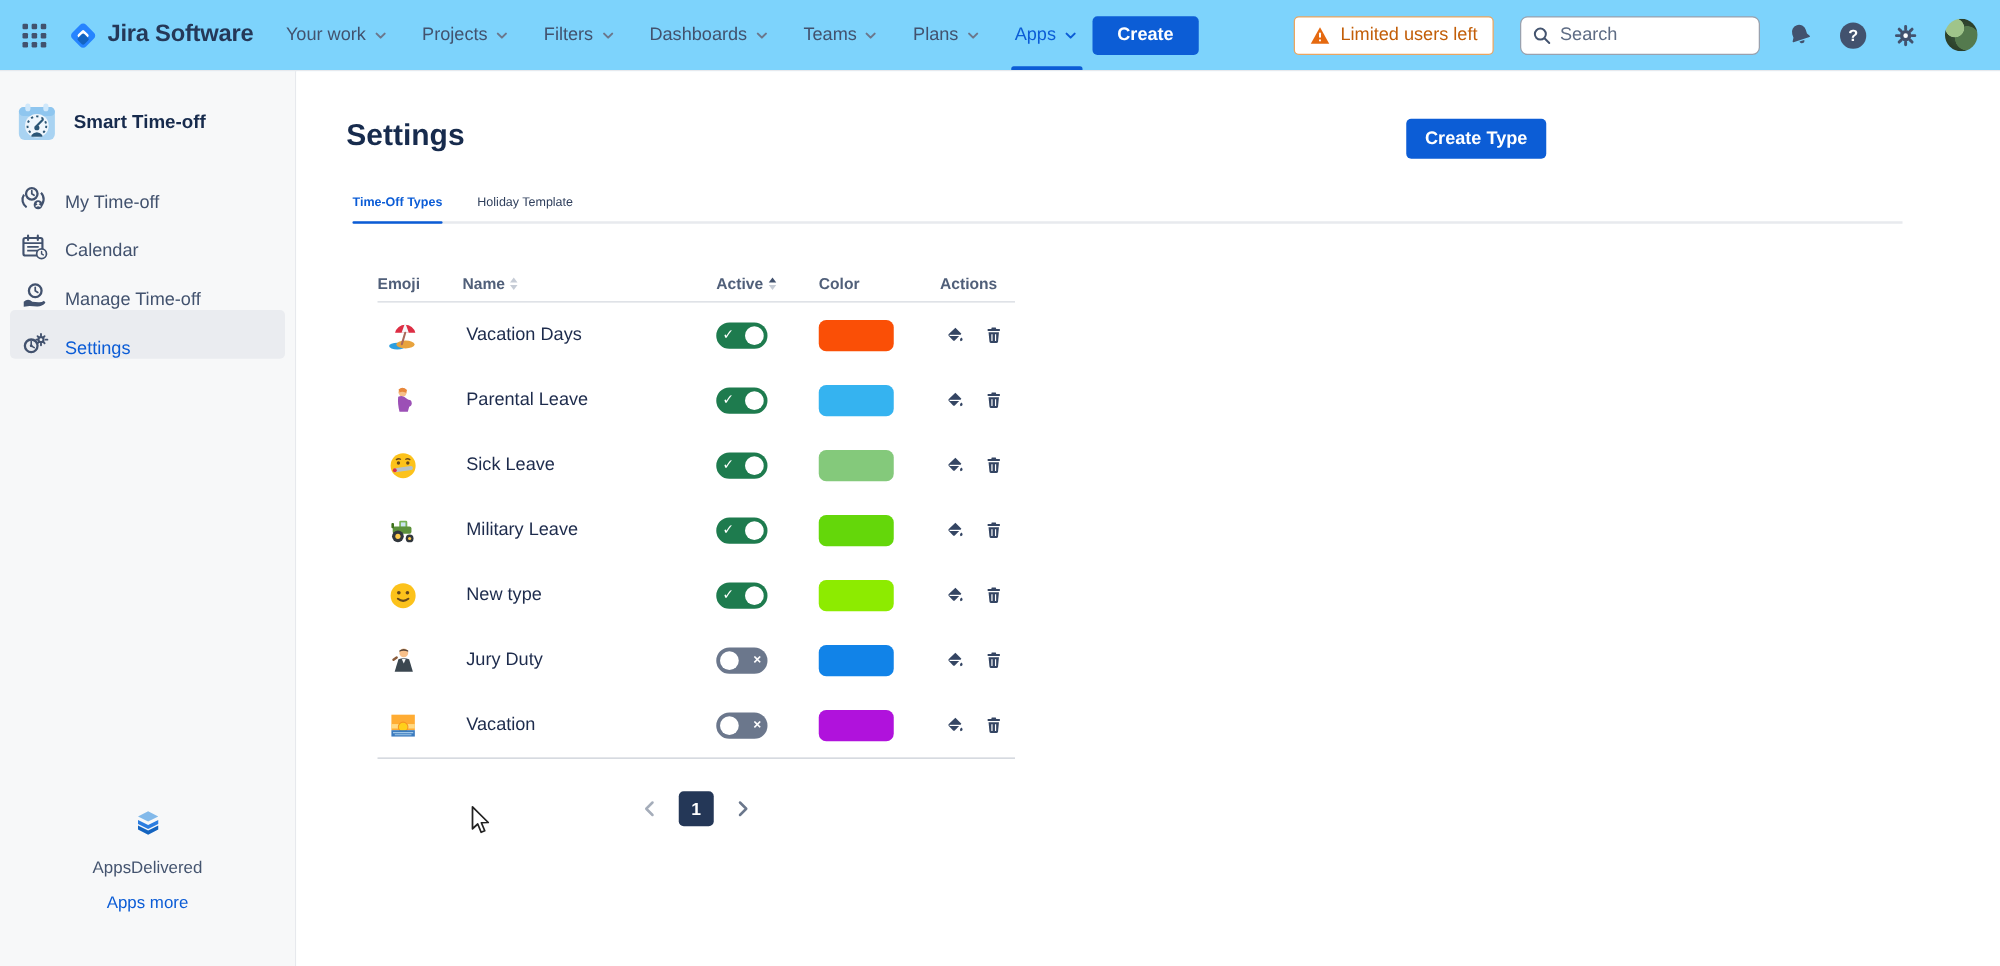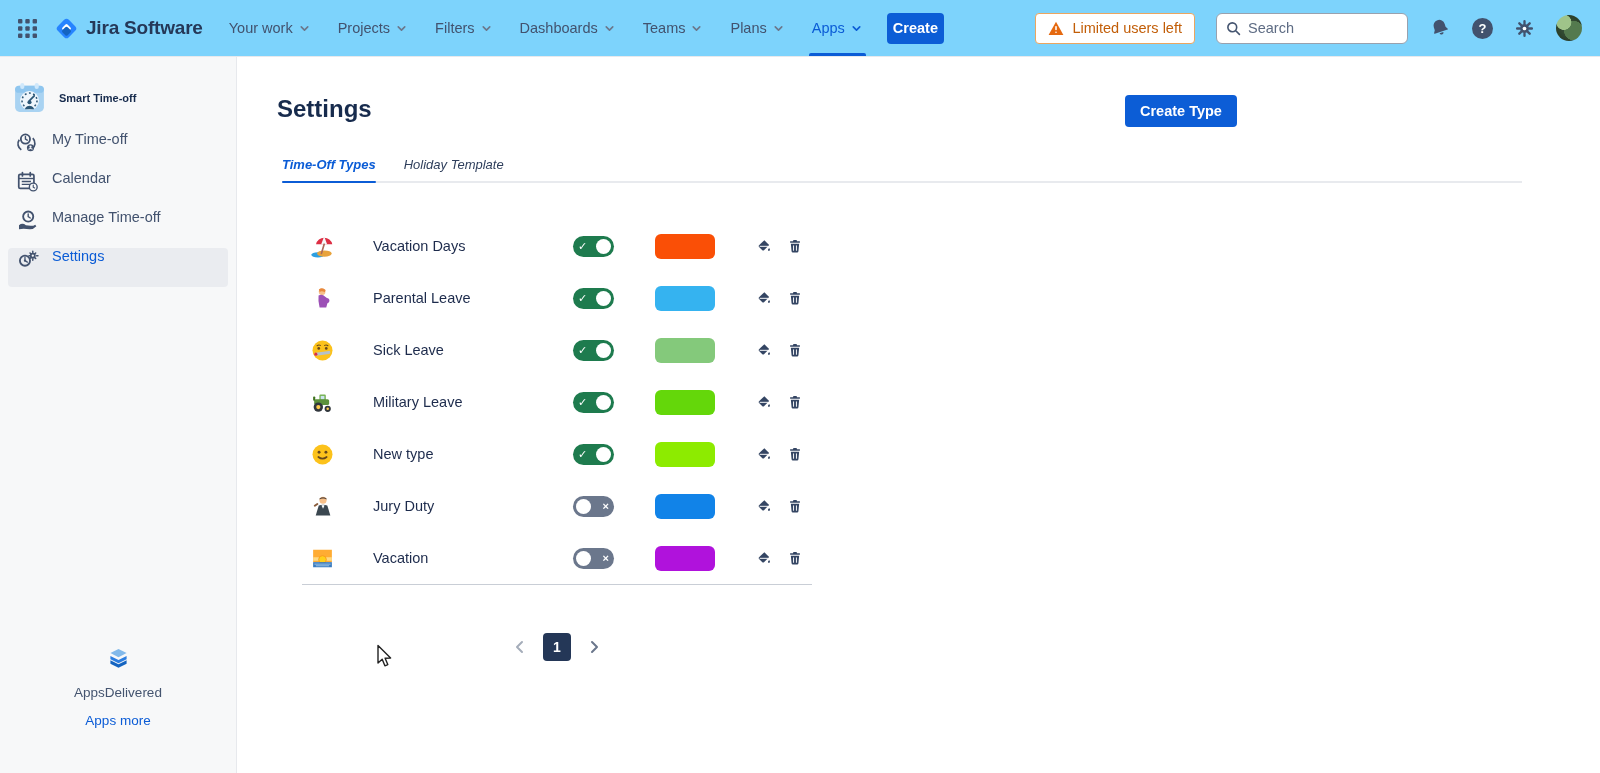--- a/index.html
+++ b/index.html
@@ -8,51 +8,51 @@
 
   
   .topbar { position:absolute; top:0; left:0; right:0; height:57px; background:#7dd3fc; border-bottom:1px solid #E7E9ED; display:flex; align-items:center; padding:0 18px 0 14px; }
   .appswitcher { width:26px; height:26px; display:flex; align-items:center; justify-content:center; cursor:pointer; }
   .brand { display:flex; align-items:center; gap:7px; margin-left:14px; margin-right:26px; }
   .brand-text { font-size:19px; font-weight:700; color:#253858; letter-spacing:-.2px; }
   .topnav { display:flex; align-items:stretch; height:56px; gap:27px; }
   .nav-item { position:relative; display:flex; align-items:center; gap:5px; font-size:14.5px; font-weight:500; color:#42526E; cursor:pointer;text-align:right; }
   .nav-item.active { color:#0B5CD6; }
   .nav-item.active::after { content:''; position:absolute; left:-3px; right:-3px; bottom:0; height:3px; background:#0B5CD6; border-radius:2px 2px 0 0; }
-  .create-btn { margin-left:24px; background:#0C5DD6; color:#fff; border:none; border-radius:4px; height:31px; padding:0 6px; font-size:14.5px; font-weight:600; font-family:inherit; cursor:pointer; }
+  .create-btn { margin-left:11px; background:#0C5DD6; color:#fff; border:none; border-radius:4px; height:31px; padding:0 20px; font-size:14.5px; font-weight:600; font-family:inherit; cursor:pointer; }
   .topbar-right { margin-left:auto; display:flex; align-items:center; gap:21px; }
   .warn-btn { display:flex; align-items:center; gap:8px; border:1px solid #EBA55F; background:#fff; border-radius:4px; height:31px; padding:0 12px; font-size:14.5px; color:#C25E08; font-family:inherit; cursor:pointer; }
   .search-box { display:flex; align-items:center; gap:7px; width:192px; height:31px; border:1.5px solid #99A1AE; border-radius:6px; padding:0 9px; background:#fff; }
   .search-box input { border:none; outline:none; width:140px; font-size:14.5px; font-family:inherit; color:#172B4D; background:transparent; }
   .search-box input::placeholder { color:#5E6C84; }
   .icon-btn { display:flex; align-items:center; justify-content:center; cursor:pointer; }
   .help-circ { width:21px; height:21px; border-radius:50%; background:#42526E; color:#fff; font-size:13px; font-weight:700; display:flex; align-items:center; justify-content:center; cursor:pointer; }
   .avatar { width:26px; height:26px; border-radius:50%; cursor:pointer;
             background: radial-gradient(circle at 30% 28%, #9fc48a 0 28%, transparent 30%),
                         radial-gradient(circle at 68% 60%, #547a4e 0 40%, transparent 42%),
                         radial-gradient(circle at 50% 50%, #3c5a40, #24331f); }
 
   
   .sidebar { position:absolute; top:57px; left:0; width:237px; bottom:0; background:#F7F8F9; border-right:1px solid #E7E9ED; }
   .app-head { position:absolute; top:23px; left:12px; display:flex; align-items:center; gap:12px; }
-  .app-head-title { font-size:11px; font-weight:700; color:#172B4D; }
+  .app-head-title { font-size:15px; font-weight:700; color:#172B4D; }
   .sidenav { position:absolute; top:74px; left:8px; right:8px; }
-  .side-item { display:flex; align-items:flex-start; gap:13px; height:39px; padding-left:7px; border-radius:4px; font-size:14.5px; color:#42526E; cursor:pointer; }
+  .side-item { display:flex; align-items:flex-end; gap:13px; height:39px; padding-left:7px; border-radius:4px; font-size:14.5px; color:#42526E; cursor:pointer; }
   .side-item .s-ico { width:24px; display:flex; justify-content:center; }
   .side-item.selected { background:#EAECF0; color:#0B5CD6; }
   .side-footer { position:absolute; top:588px; left:0; right:0; text-align:center; }
   .side-footer .brandname { margin-top:9px; font-size:13.5px; color:#44546F; }
   .side-footer .learnmore { display:inline-block; margin-top:13px; font-size:13.5px; color:#0B5CD6; text-decoration:none; cursor:pointer; }
 
   
   .main { position:absolute; top:57px; left:237px; right:0; bottom:0; background:#fff; }
   .page-title { position:absolute; left:40px; top:38px; font-size:24px; font-weight:700; color:#172B4D; }
   .create-type { position:absolute; left:888px; top:38px; height:32px; padding:0 15px; background:#0C5DD6; color:#fff; border:none; border-radius:4px; font-size:14.5px; font-weight:600; font-family:inherit; cursor:pointer; }
   .tabs { position:absolute; left:45px; right:78px; top:100px; display:flex; gap:28px; border-bottom:2px solid #E8EAEE; }
-  .tab { position:relative; padding-bottom:9px; font-size:13px; color:#2F3F5C; cursor:pointer;font-style:italic; }
+  .tab { position:relative; padding-bottom:9px; font-size:10px; color:#2F3F5C; cursor:pointer; }
   .tab.active { color:#0B5CD6; font-weight:600; }
   .tab.active::after { content:''; position:absolute; left:0; right:0; bottom:-2px; height:2.5px; background:#0B5CD6; border-radius:2px; }
 
   .toff-table { position:absolute; left:65px; top:163px; width:510px; }
   .thead { display:flex; align-items:flex-end; padding-bottom:7px; border-bottom:1.5px solid #D5D9E0; }
   .th { font-size:12.5px; font-weight:600; color:#505F79; display:flex; align-items:center; gap:4px; }
   .sortgrp { display:flex; flex-direction:column; gap:2px; }
   .arr-up { width:0; height:0; border-left:3.5px solid transparent; border-right:3.5px solid transparent; border-bottom:4.5px solid #C6CCD6; }
   .arr-dn { width:0; height:0; border-left:3.5px solid transparent; border-right:3.5px solid transparent; border-top:4.5px solid #C6CCD6; }
   .sortgrp.asc .arr-up { border-bottom-color:#42526E; }
@@ -297,20 +297,45 @@
 
   <main class="main">
     <h1 class="page-title">Settings</h1>
     <button class="create-type">Create Type</button>
     <div class="tabs" id="tabs">
         <div class="tab active">Time-Off Types</div>
         <div class="tab">Holiday Template</div>
       </div>
 
     <div class="toff-table">
+      <div class="thead" id="thead">
+          <div class="th" style="width: 68px;">
+            <span>Emoji</span>
+          </div>
+          <div class="th" style="width: 203px;">
+            <span>Name</span>
+            <span class="sortgrp ">
+              <span class="arr-up"></span>
+              <span class="arr-dn"></span>
+            </span>
+          </div>
+          <div class="th" style="width: 82px;">
+            <span>Active</span>
+            <span class="sortgrp asc">
+              <span class="arr-up"></span>
+              <span class="arr-dn"></span>
+            </span>
+          </div>
+          <div class="th" style="width: 97px;">
+            <span>Color</span>
+          </div>
+          <div class="th" style="width: 60px;">
+            <span>Actions</span>
+          </div>
+        </div>
       <div class="tbody" id="tbody">
           <div class="row">
             <div class="cell" style="width:68px;padding-left:8px;">
               <svg width="25" height="25" viewBox="0 0 24 24">
                 <ellipse cx="7.5" cy="20" rx="6.3" ry="2.6" fill="#2D9FE0"></ellipse>
                 <ellipse cx="13.8" cy="18.8" rx="7" ry="3" fill="#E8A33D"></ellipse>
                 <path d="M5.8 9.8 A8 8 0 0 1 21.4 9.8 Z" fill="#DD2E44"></path>
                 <path d="M10.8 9.8 L13.6 2.2 L16.4 9.8 Z" fill="#F5F8FA"></path>
                 <path d="M13.6 9.8 L11 18.6" stroke="#AA695B" stroke-width="1.6" stroke-linecap="round"></path>
               </svg>

